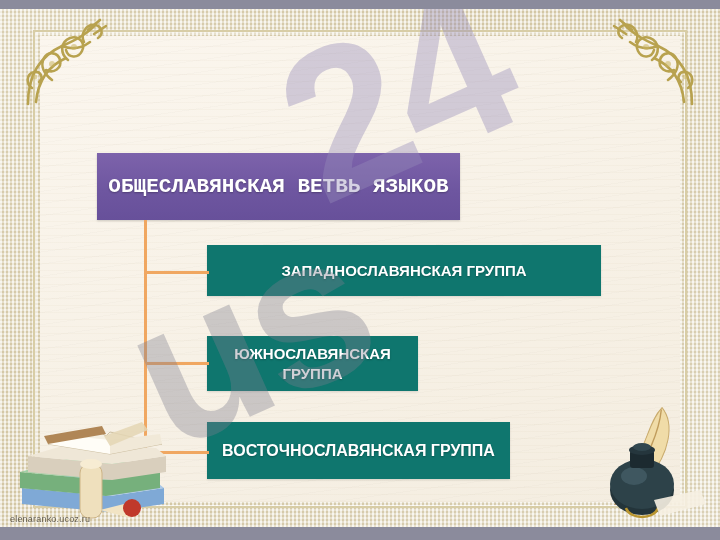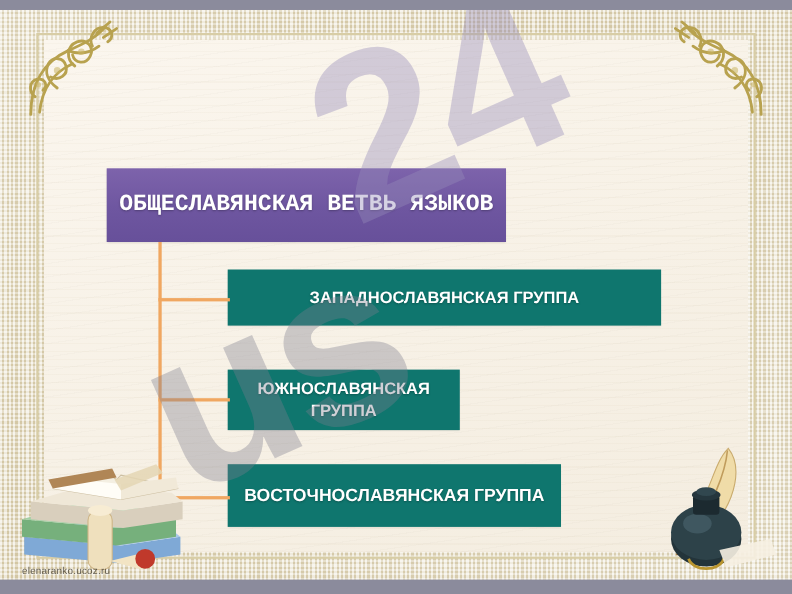--- a/index.html
+++ b/index.html
@@ -103,21 +103,21 @@
   }
   .wm-a{ position:absolute; left:230px; top:18px; color:rgba(150,140,185,.40); }
   .wm-b{ position:absolute; left:-10px; top:180px; color:rgba(125,125,140,.36); }
 
   
   .books { position:absolute; left:14px; top:392px; width:180px; height:130px; z-index:35; }
   .inkwell { position:absolute; left:596px; top:404px; width:116px; height:118px; z-index:35; }
 
   
   .credit{
-    position:absolute; left:20px; bottom:16px; z-index:55;
+    position:absolute; left:10px; bottom:16px; z-index:55;
     font-size:9px; color:#4a4438; letter-spacing:.2px;
     opacity:.85;
   }
 </style>
 </head>
 <body>
 
 <div id="stage">
 
   <div class="paper-outer"></div>

